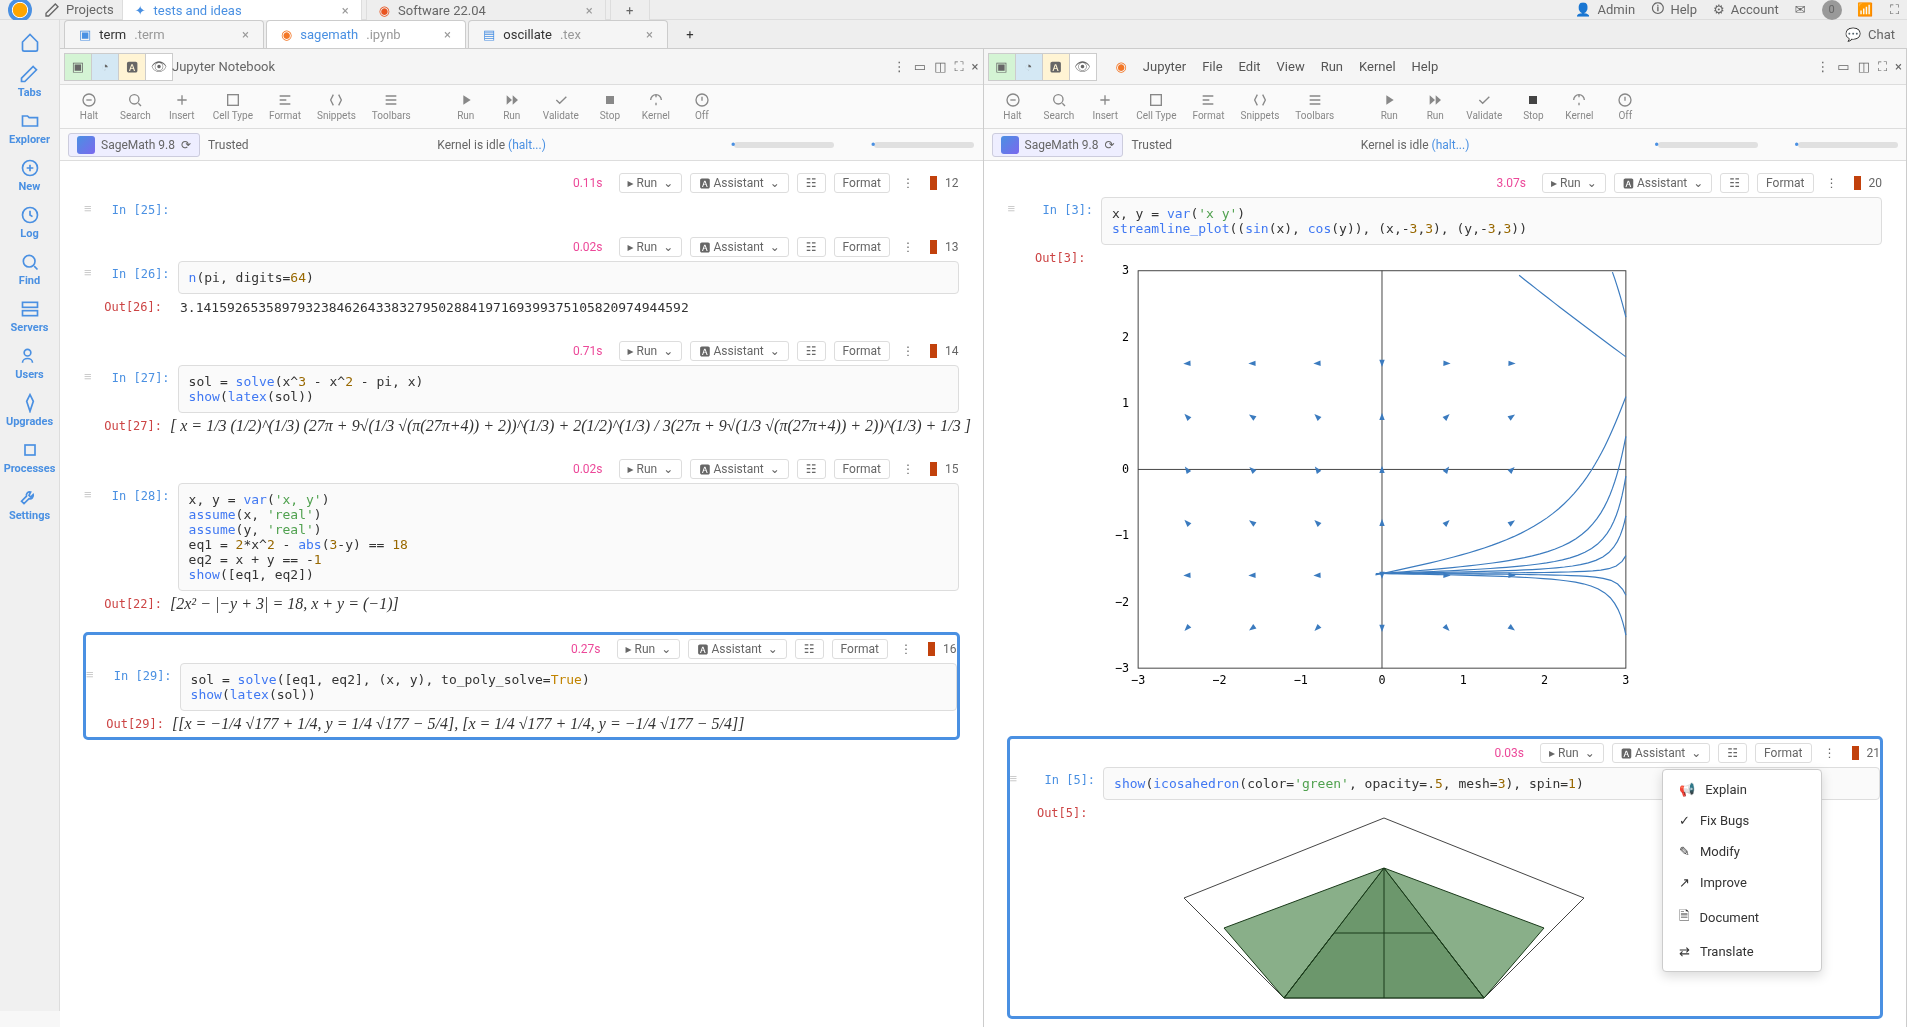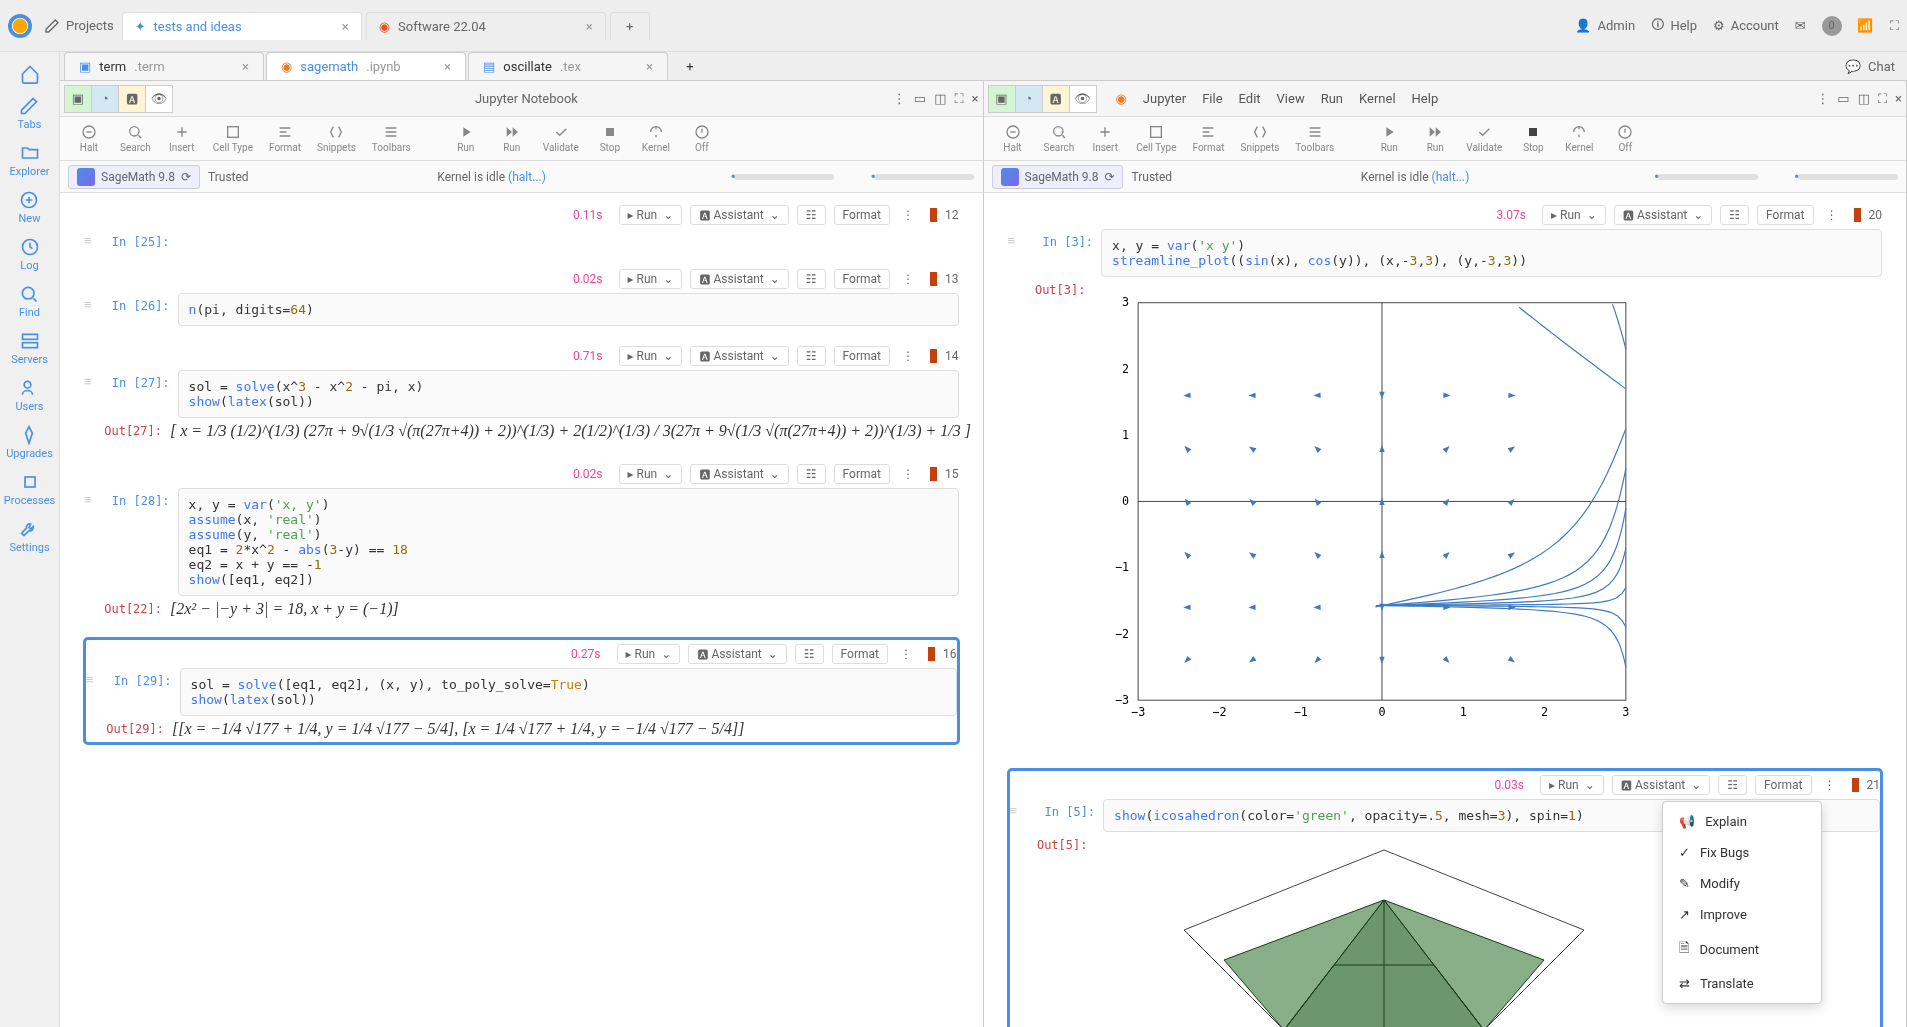--- a/index.html
+++ b/index.html
@@ -1,29 +1,29 @@
 <!DOCTYPE html>
 <html><head>
 <meta charset="utf-8">
 <style>
 * { margin:0; padding:0; box-sizing:border-box; }
 body { font-family:-apple-system,BlinkMacSystemFont,"Segoe UI",Roboto,sans-serif; font-size:13px; color:#333; background:#f7f7f7; overflow:hidden; width:1907px; height:1027px; }
-.top-bar { height:52px; background:#eee; display:flex; align-items:center; padding:0 8px; border-bottom:1px solid #ddd; }
+.top-bar { height:20px; background:#eee; display:flex; align-items:center; padding:0 8px; border-bottom:1px solid #ddd; }
 .top-bar .logo { width:24px; height:24px; border-radius:50%; background:radial-gradient(circle,#ffa500 40%,#fff 45%,#4a90e2 50%); margin-right:12px; }
 .top-bar .proj-link { display:flex; align-items:center; gap:6px; color:#666; margin-right:8px; }
 .proj-tab { display:flex; align-items:center; padding:6px 12px; background:#fff; border-radius:4px 4px 0 0; gap:8px; min-width:240px; margin-right:4px; border:1px solid #ddd; border-bottom:none; }
 .proj-tab.inactive { background:#eee; color:#666; }
 .proj-tab .close { margin-left:auto; color:#999; cursor:pointer; }
 .top-bar .spacer { flex:1; }
 .top-bar .right-item { display:flex; align-items:center; gap:6px; margin-left:16px; color:#666; }
 .badge-count { background:#999; color:#fff; border-radius:50%; width:20px; height:20px; display:flex; align-items:center; justify-content:center; font-size:11px; }
 
 .main-row { display:flex; height:calc(100% - 36px); }
 .left-rail { width:60px; background:#f0f0f0; display:flex; flex-direction:column; align-items:center; padding-top:8px; gap:4px; border-right:1px solid #ddd; }
-.rail-item { display:flex; flex-direction:column; align-items:center; gap:2px; padding:4px; color:#4a90e2; font-size:11px; cursor:pointer; }
+.rail-item { display:flex; flex-direction:column; align-items:center; gap:2px; padding:4px; color:#4a90e2; font-size:11px; cursor:pointer;font-weight:bold; }
 .rail-item svg { width:20px; height:20px; }
 
 .work-area { flex:1; display:flex; flex-direction:column; }
 .file-tabs { height:36px; display:flex; align-items:flex-end; background:#eee; border-bottom:1px solid #ccc; padding-left:4px; }
 .ftab { display:flex; align-items:center; padding:6px 14px; border:1px solid #ccc; border-bottom:none; border-radius:4px 4px 0 0; background:#f5f5f5; margin-right:2px; gap:8px; min-width:200px; }
 .ftab.active { background:#fff; color:#4a90e2; }
 .ftab .ext { color:#999; }
 .ftab .close { margin-left:auto; color:#999; }
 .ftab.plus { min-width:40px; justify-content:center; background:#eee; border:none; }
 .file-tabs .spacer { flex:1; }
@@ -31,21 +31,21 @@
 
 .panes { flex:1; display:flex; }
 .pane { flex:1; display:flex; flex-direction:column; border-right:1px solid #ccc; background:#fff; min-width:0; }
 
 .pane-header { height:36px; background:#f5f5f5; border-bottom:1px solid #ddd; display:flex; align-items:center; padding:0 4px; }
 .pane-header .mode-btns { display:flex; }
 .pane-header .mbtn { width:28px; height:28px; display:flex; align-items:center; justify-content:center; border:1px solid #ccc; background:#fff; margin-right:-1px; color:#666; }
 .pane-header .mbtn.green { background:#d4f4d4; }
 .pane-header .mbtn.blue { background:#d4e8f4; }
 .pane-header .mbtn.yellow { background:#fff4d4; }
-.pane-header .title { flex:1; text-align:center; color:#666; }
+.pane-header .title { flex:1; color:#666; }
 .pane-header .menu-items { display:flex; gap:16px; color:#555; }
 .pane-header .menu-items span { cursor:pointer; }
 .pane-header .win-ctrls { display:flex; gap:8px; margin-left:12px; color:#666; }
 .pane-header .win-ctrls span { cursor:pointer; }
 
 .toolbar { height:44px; background:#fafafa; border-bottom:1px solid #ddd; display:flex; align-items:center; padding:0 8px; gap:4px; }
 .tbtn { display:flex; flex-direction:column; align-items:center; justify-content:center; min-width:42px; color:#888; font-size:10px; cursor:pointer; padding:2px 6px; }
 .tbtn svg { width:16px; height:16px; margin-bottom:2px; }
 
 .kernel-bar { height:32px; background:#fafafa; border-bottom:1px solid #ddd; display:flex; align-items:center; padding:0 8px; font-size:12px; color:#666; }
@@ -377,20 +377,25 @@
     <div class="ct-btn">☷</div>
     <div class="ct-btn">Format</div>
     <span style="padding:0 4px">⋮</span>
     <span class="cell-num-box">13</span>
   </div>
       <div class="cell-row">
         <span class="drag-handle">≡</span>
         <div class="prompt">In [26]:</div>
         <div class="code-input"><span class="fn">n</span>(pi, digits=<span class="num">64</span>)</div>
       </div>
+              <div class="cell-row">
+                <span class="drag-handle"></span>
+                <div class="prompt out">Out[26]:</div>
+                <div class="output">3.141592653589793238462643383279502884197169399375105820974944592</div>
+              </div>
             </div>
             <div class="cell-wrap">
               <div class="cell-toolbar">
     <span class="timing">0.71s</span>
     <div class="ct-btn dd">▸ Run</div>
     <div class="ct-btn dd">🅰 Assistant</div>
     <div class="ct-btn">☷</div>
     <div class="ct-btn">Format</div>
     <span style="padding:0 4px">⋮</span>
     <span class="cell-num-box">14</span>

